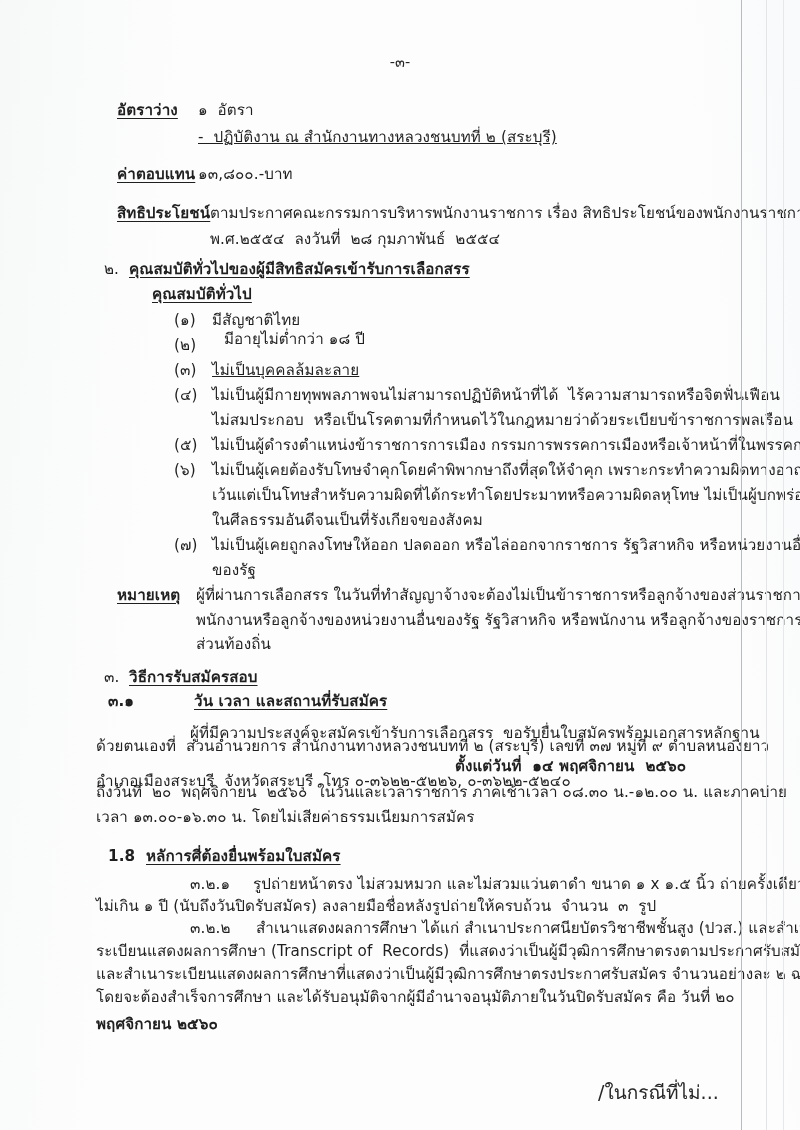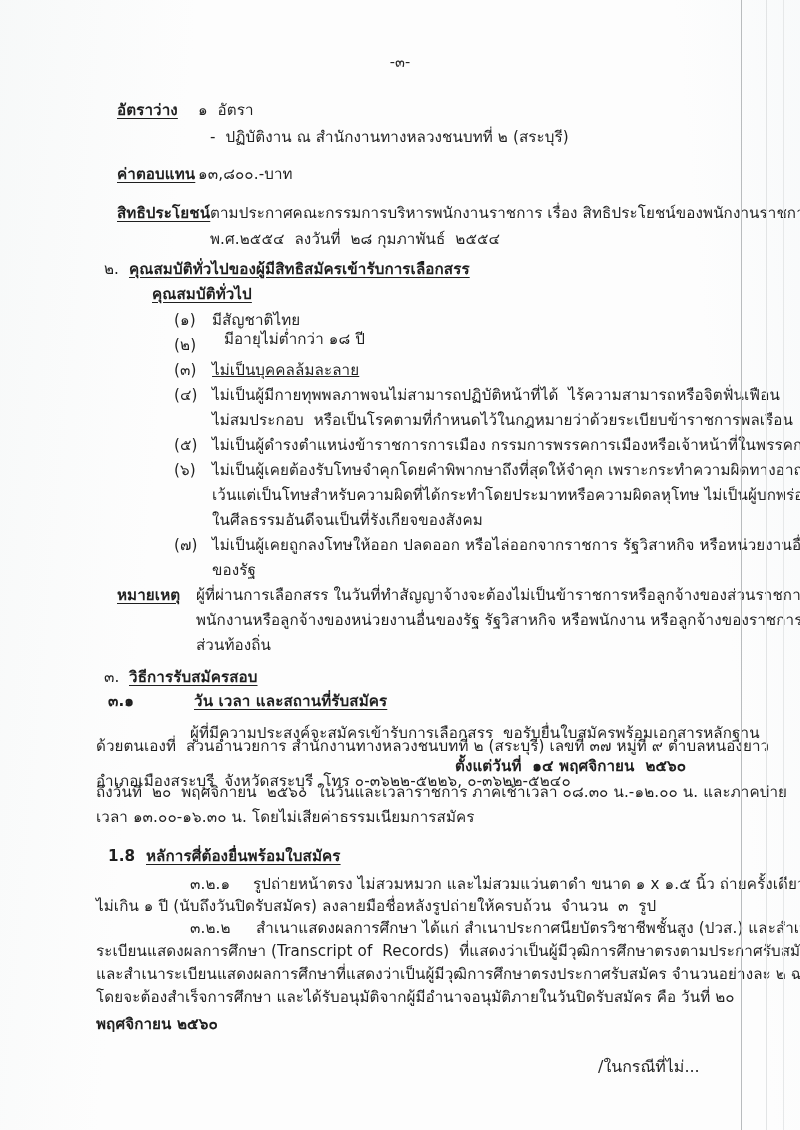--- a/index.html
+++ b/index.html
@@ -66,22 +66,22 @@
     left: 0;
     width: 800px;
     text-align: center;
     font-size: 14.5px;
     color: #242424;
   }
 
   .footnote {
     position: absolute;
     left: 598px;
-    top: 1054px;
-    font-size: 16px;
+    top: 1077px;
+    font-size: 19px;
     color: #272727;
   }
 
   
   .content .txt {
     -webkit-font-smoothing: antialiased;
     text-rendering: optimizeLegibility;
   }
 </style>
 </head>
@@ -92,21 +92,21 @@
   <div class="scan-line l1"></div>
   <div class="scan-line l2"></div>
   <div class="scan-line l3"></div>
 
   <div class="content">
 
     <div class="pageno">-๓-</div>
 
     <div class="txt bold ul" style="left:117px; top:103px;">อัตราว่าง</div>
     <div class="txt" style="left:198px; top:103px;">๑  อัตรา</div>
-    <div class="txt" style="left:210px; top:130px;">-  ปฏิบัติงาน ณ สำนักงานทางหลวงชนบทที่ ๒ (สระบุรี)</div>
+    <div class="txt" style="left:198px; top:130px;text-decoration:underline;">-  ปฏิบัติงาน ณ สำนักงานทางหลวงชนบทที่ ๒ (สระบุรี)</div>
 
     <div class="txt bold ul" style="left:117px; top:167px;">ค่าตอบแทน</div>
     <div class="txt" style="left:198px; top:167px;">๑๓,๘๐๐.-บาท</div>
 
     <div class="txt bold ul" style="left:117px; top:206px;">สิทธิประโยชน์</div>
     <div class="txt" style="left:210px; top:206px;">ตามประกาศคณะกรรมการบริหารพนักงานราชการ เรื่อง สิทธิประโยชน์ของพนักงานราชการ</div>
     <div class="txt" style="left:210px; top:232px;">พ.ศ.๒๕๕๔  ลงวันที่  ๒๘ กุมภาพันธ์  ๒๕๕๔</div>
 
     <div class="txt" style="left:104px; top:262px;">๒.</div>
     <div class="txt bold ul" style="left:129px; top:262px;">คุณสมบัติทั่วไปของผู้มีสิทธิสมัครเข้ารับการเลือกสรร</div>
@@ -133,21 +133,21 @@
     <div class="txt" style="left:212px; top:488px;">เว้นแต่เป็นโทษสำหรับความผิดที่ได้กระทำโดยประมาทหรือความผิดลหุโทษ ไม่เป็นผู้บกพร่อง</div>
     <div class="txt" style="left:212px; top:513px;">ในศีลธรรมอันดีจนเป็นที่รังเกียจของสังคม</div>
 
     <div class="txt" style="left:174px; top:538px;">(๗)</div>
     <div class="txt" style="left:212px; top:538px;">ไม่เป็นผู้เคยถูกลงโทษให้ออก ปลดออก หรือไล่ออกจากราชการ รัฐวิสาหกิจ หรือหน่วยงานอื่น</div>
     <div class="txt" style="left:212px; top:563px;">ของรัฐ</div>
 
     <div class="txt bold ul" style="left:117px; top:588px;">หมายเหตุ</div>
     <div class="txt" style="left:196px; top:588px;">ผู้ที่ผ่านการเลือกสรร ในวันที่ทำสัญญาจ้างจะต้องไม่เป็นข้าราชการหรือลูกจ้างของส่วนราชการ</div>
     <div class="txt" style="left:196px; top:613px;">พนักงานหรือลูกจ้างของหน่วยงานอื่นของรัฐ รัฐวิสาหกิจ หรือพนักงาน หรือลูกจ้างของราชการ</div>
-    <div class="txt" style="left:196px; top:638px;">ส่วนท้องถิ่น</div>
+    <div class="txt" style="left:196px; top:638px;font-family:Liberation Mono, monospace;">ส่วนท้องถิ่น</div>
 
     <div class="txt" style="left:104px; top:670px;">๓.</div>
     <div class="txt bold ul" style="left:129px; top:670px;">วิธีการรับสมัครสอบ</div>
 
     <div class="txt bold" style="left:108px; top:694px;">๓.๑</div>
     <div class="txt bold ul" style="left:146px; top:694px;margin-left:48px;">วัน เวลา และสถานที่รับสมัคร</div>
 
     <div class="txt" style="left:190px; top:718px;margin-top:8px;">ผู้ที่มีความประสงค์จะสมัครเข้ารับการเลือกสรร  ขอรับยื่นใบสมัครพร้อมเอกสารหลักฐาน</div>
     <div class="txt" style="left:96px; top:739px;">ด้วยตนเองที่  ส่วนอำนวยการ สำนักงานทางหลวงชนบทที่ ๒ (สระบุรี) เลขที่ ๓๗ หมู่ที่ ๙ ตำบลหนองยาว</div>
     <div class="txt" style="left:96px; top:761px;margin-top:13px;">อำเภอเมืองสระบุรี  จังหวัดสระบุรี  โทร ๐-๓๖๒๒-๕๒๒๖, ๐-๓๖๒๒-๕๒๔๐</div>

